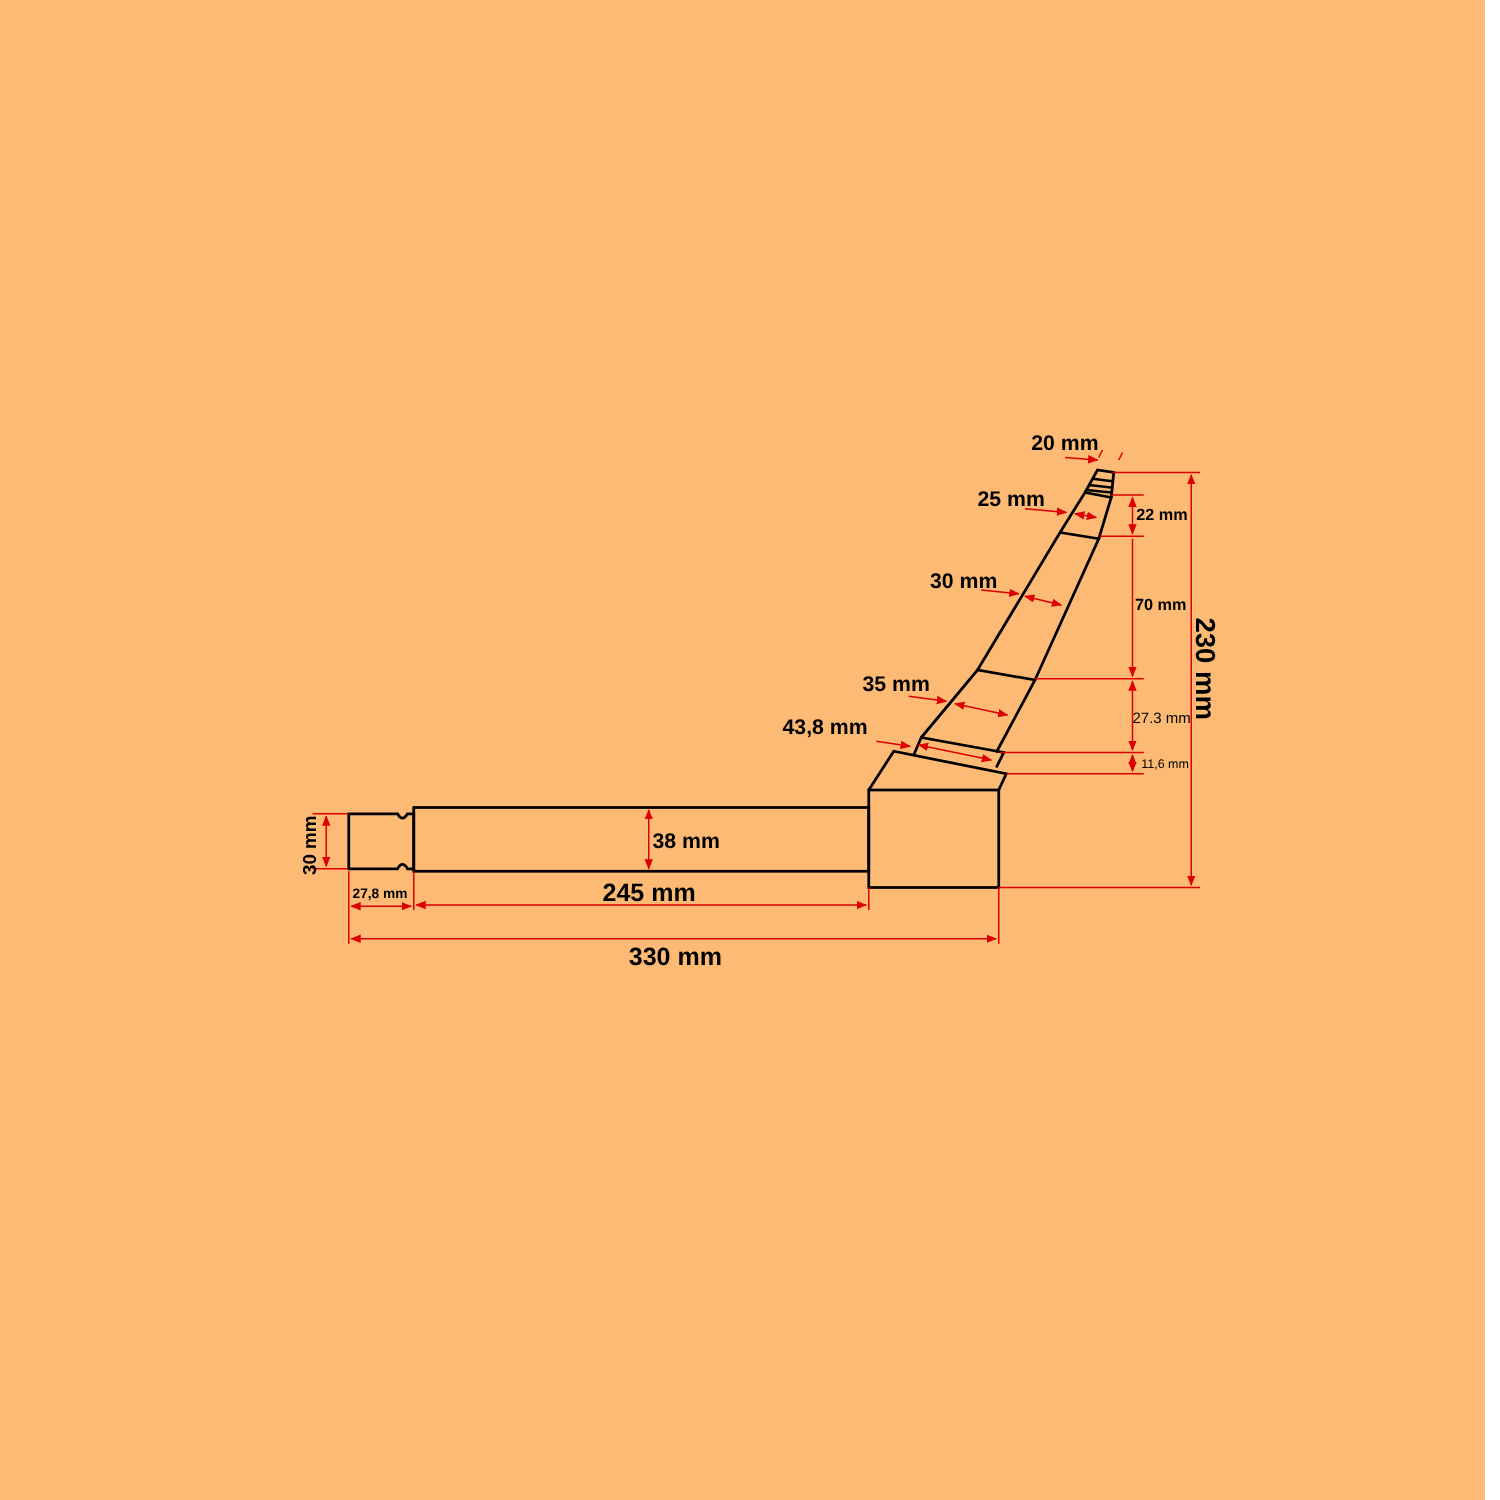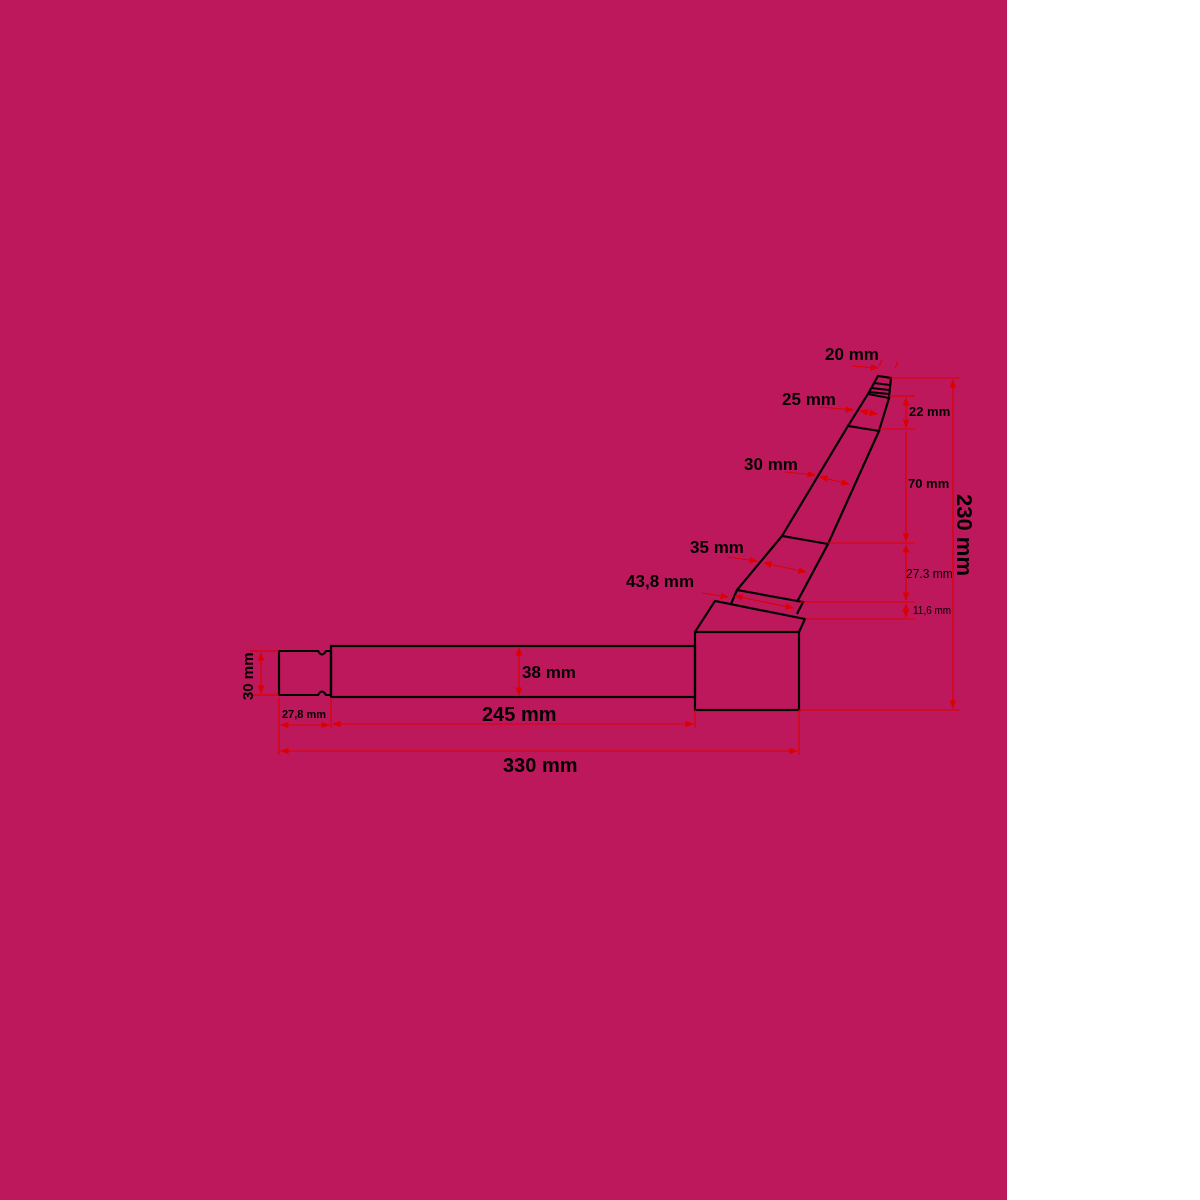--- a/index.html
+++ b/index.html
@@ -1,16 +1,16 @@
 <!DOCTYPE html>
 <html><head>
 <meta charset="utf-8">
 <style>
   html, body { margin:0; padding:0; background:#ffffff; }
-  #canvas { position:relative; width:1007px; height:1200px; background:#be185d; overflow:hidden; }
+  #canvas { position:relative; width:1188px; height:1200px; background:#fdba74; overflow:hidden; }
   svg { position:absolute; left:0; top:0; }
   .lbl { font-family:"Liberation Sans", sans-serif; font-weight:bold; fill:#000; }
   .sm { font-family:"Liberation Sans", sans-serif; fill:#000; }
 </style>
 </head>
 <body>
 
 <div id="canvas">
 <svg width="1200" height="1200" viewBox="0 0 1200 1200">
   <defs>

